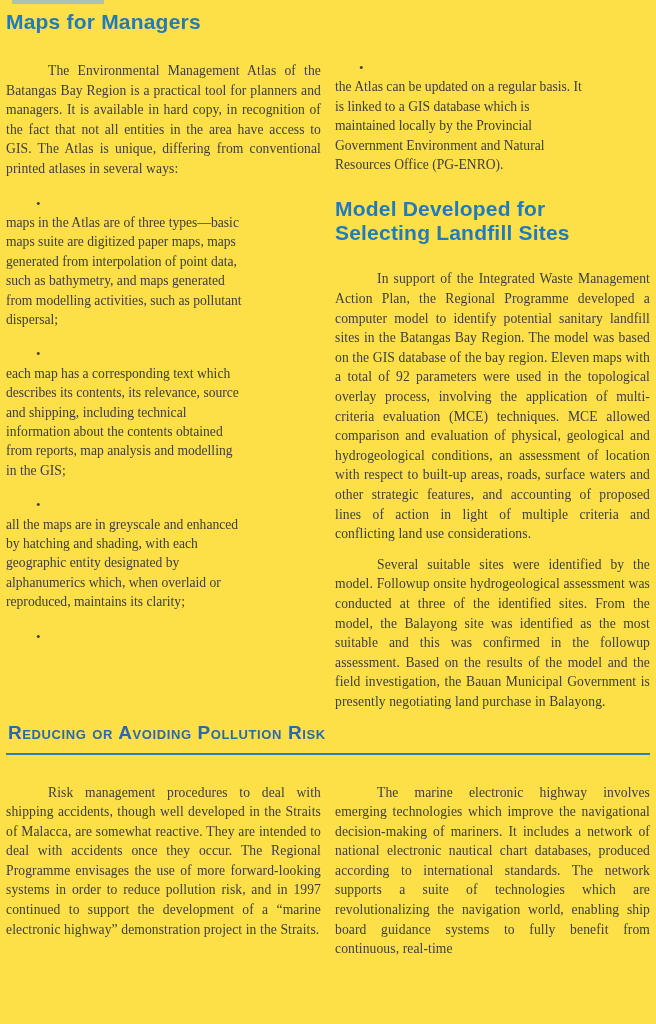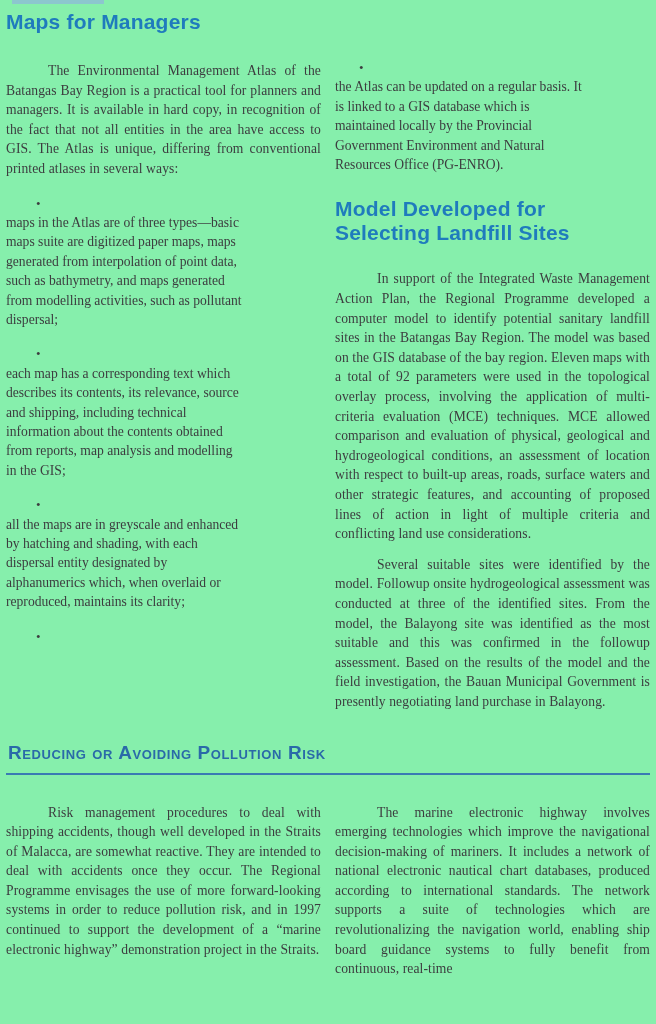--- a/index.html
+++ b/index.html
@@ -1,19 +1,19 @@
 <!DOCTYPE html>
 <html><head>
 <meta charset="utf-8">
 <style>
   html,body{margin:0;padding:0;background:#e8e8e4;}
   #page{
     position:relative;
     width:656px;height:1024px;
-    background:#86efac;
+    background:#fde047;
     overflow:hidden;
     box-sizing:border-box;
     padding:6px 6px 0 6px;
     font-family:"Liberation Serif","DejaVu Serif",serif;
     color:#3c3d3f;
   }
   .artifact-bar{
     position:absolute;top:0;left:12px;width:92px;height:4px;
     background:#8db9d9;opacity:.75;
   }
@@ -51,21 +51,21 @@
   .bullet .marker{
     flex:0 0 auto;
     width:22px;
     margin-left:30px;
     color:#3c3d3f;
   }
   .bullet .marker::before{content:"\2022";font-size:13px;}
   .bullet .btxt{flex:0 0 auto;width:240px;text-align:left;}
   .right-bullet .marker{margin-left:24px;}
   .right-bullet .btxt{width:258px;}
-  .divider-band{margin-top:30px;}
+  .divider-band{margin-top:10px;}
   .band-head{
     margin:0;
     font-family:"Liberation Sans","DejaVu Sans",sans-serif;
     font-variant:small-caps;
     font-weight:600;
     font-size:19px;
     letter-spacing:.6px;
     color:#2a6aa8;
     line-height:22px;
     padding-left:2px;
@@ -101,21 +101,21 @@
         <li class="bullet">
           <span class="marker"></span>
           <span class="btxt">maps in the Atlas are of three types—basic maps suite are digitized paper maps, maps generated from interpolation of point data, such as bathymetry, and maps generated from modelling activities, such as pollutant dispersal;</span>
         </li>
         <li class="bullet">
           <span class="marker"></span>
           <span class="btxt">each map has a corresponding text which describes its contents, its relevance, source and shipping, including technical information about the contents obtained from reports, map analysis and modelling in the GIS;</span>
         </li>
         <li class="bullet">
           <span class="marker"></span>
-          <span class="btxt">all the maps are in greyscale and enhanced by hatching and shading, with each dispersal entity designated by alphanumerics which, when overlaid or reproduced, maintains its clarity;</span>
+          <span class="btxt">all the maps are in greyscale and enhanced by hatching and shading, with each geographic entity designated by alphanumerics which, when overlaid or reproduced, maintains its clarity;</span>
         </li>
         <li class="bullet">
           <span class="marker"></span>
         </li>
       </ul>
     </div>
 
     <div>
       <div style="height:52px;"></div>
 

